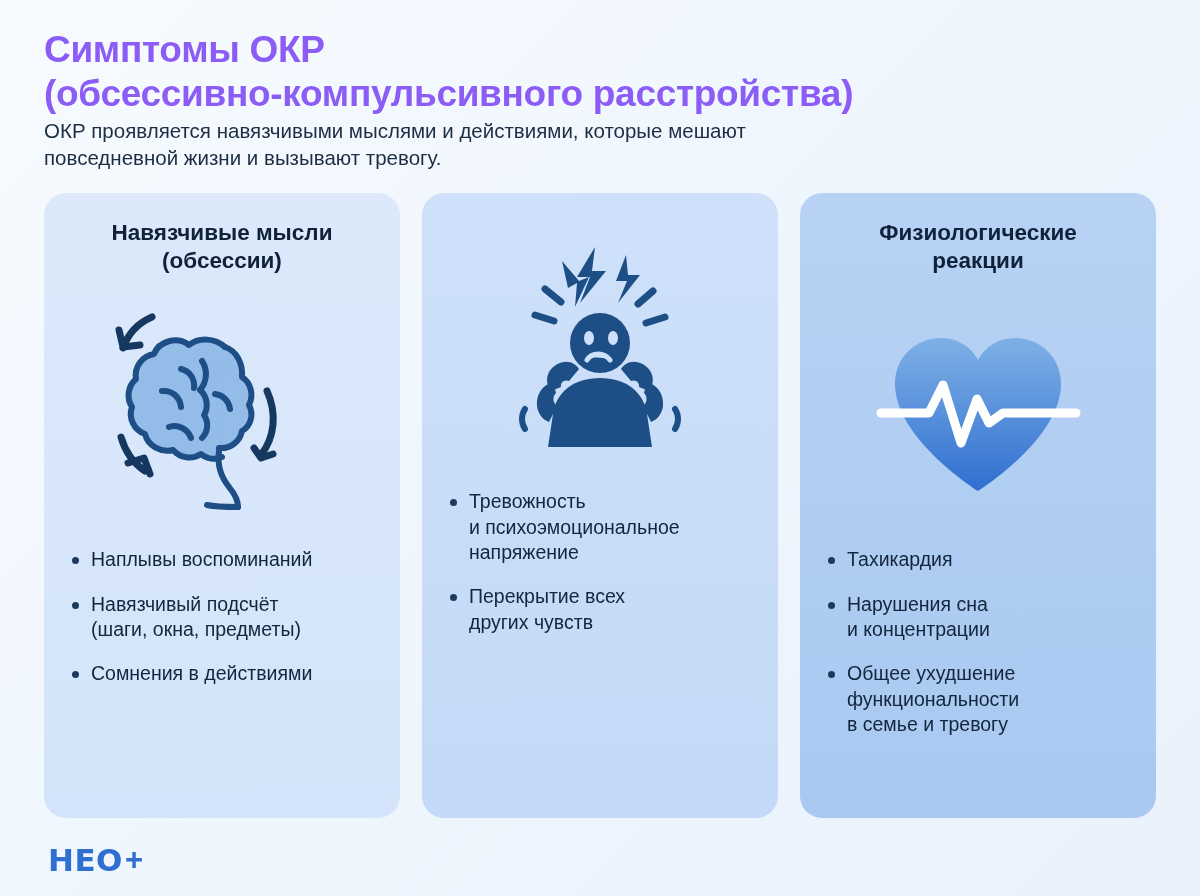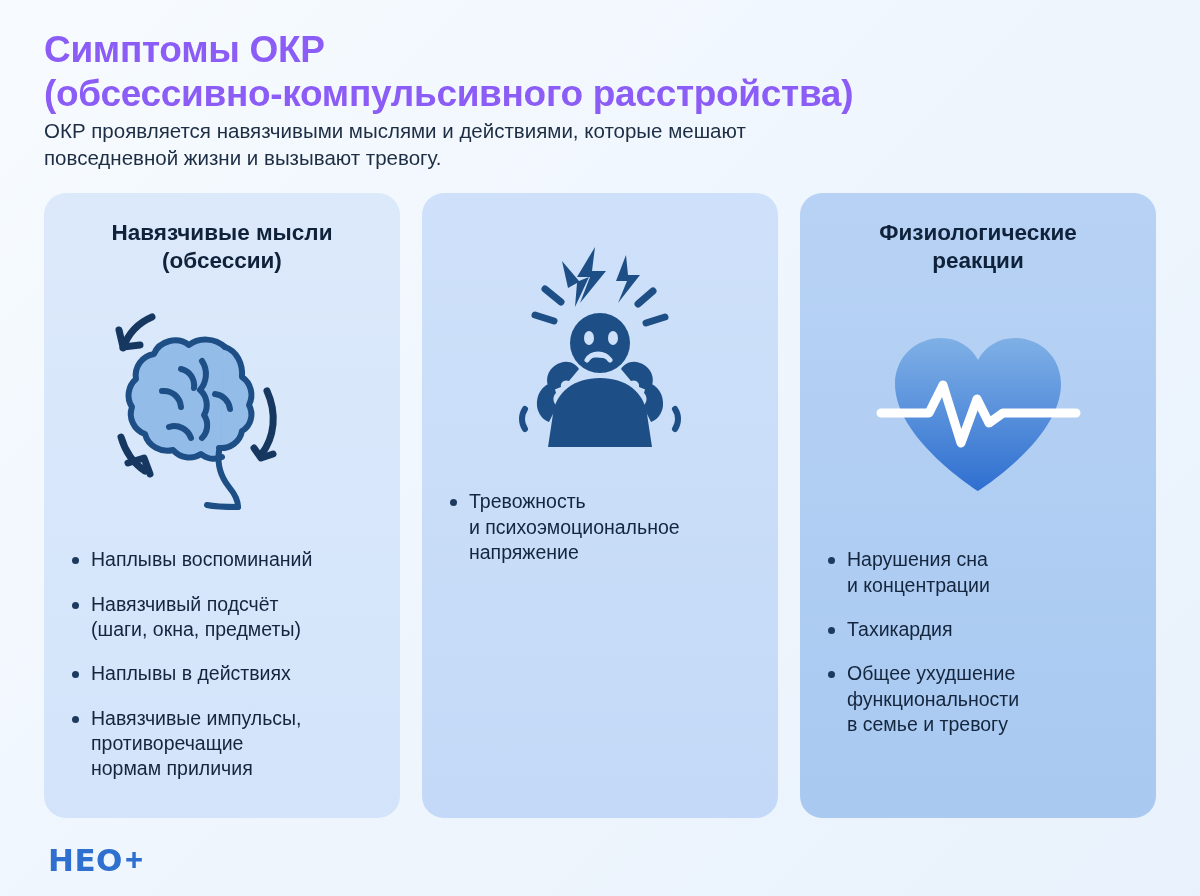--- a/index.html
+++ b/index.html
@@ -173,24 +173,21 @@
             <path d="M12 31l4 17 17-2"></path>
             <path d="M14 138c4 14 12 26 24 34"></path>
             <path d="M43 175l-6-16-16 5"></path>
           </g>
         </svg>
       </div>
       <ul class="bullets">
         <li>Наплывы воспоминаний</li>
         <li>Навязчивый подсчёт
 (шаги, окна, предметы)</li>
-        <li>Наплывы в действиях</li>
-        <li>Навязчивые импульсы,
-противоречащие
-нормам приличия</li>
+        <li>Сомнения в действиями</li>
       </ul>
     </section>
 
     <section class="card card--mid">
       <div class="card-art">
         <svg width="235" height="215" viewBox="0 0 235 215" aria-hidden="true">
           <g fill="#1d4f86">
 
             <path d="M112 6l-18 30h13l-10 26 26-32h-14z"></path>
             <path d="M143 14l-10 26h11l-9 22 22-28h-12z"></path>
@@ -223,42 +220,44 @@
           <g stroke="#1d4f86" stroke-width="6" stroke-linecap="round" fill="none">
             <path d="M42 168c-4 6-4 14 0 20"></path>
             <path d="M192 168c4 6 4 14 0 20"></path>
           </g>
         </svg>
       </div>
       <ul class="bullets">
         <li>Тревожность
 и психоэмоциональное
 напряжение</li>
+        <li>Перекрытие всех
+других чувств</li>
       </ul>
     </section>
 
     <section class="card card--dark">
       <h2 class="card-title">Физиологические
 реакции</h2>
       <div class="card-art">
         <svg width="235" height="215" viewBox="0 0 235 215" aria-hidden="true">
           <defs>
             <linearGradient id="hg" x1="0" y1="0" x2="0" y2="1">
               <stop offset="0%" stop-color="#7fb0e6"></stop>
               <stop offset="100%" stop-color="#2f6fd0"></stop>
             </linearGradient>
           </defs>
           <path d="M117 192S34 140 34 85c0-27 21-46 46-46 17 0 30 9 37 22 7-13 20-22 37-22 25 0 46 19 46 46 0 55-83 107-83 107z" fill="url(#hg)"></path>
           <path d="M20 114h48l14-28 18 58 16-44 12 24 14-10h73" fill="none" stroke="#ffffff" stroke-width="9" stroke-linecap="round" stroke-linejoin="round"></path>
         </svg>
       </div>
       <ul class="bullets">
+        <li>Тахикардия</li>
         <li>Нарушения сна
 и концентрации</li>
-        <li>Тахикардия</li>
         <li>Общее ухудшение
 функциональности
 в семье и тревогу</li>
       </ul>
     </section>
 
   </div>
 </div>
 
 <div class="footer">

